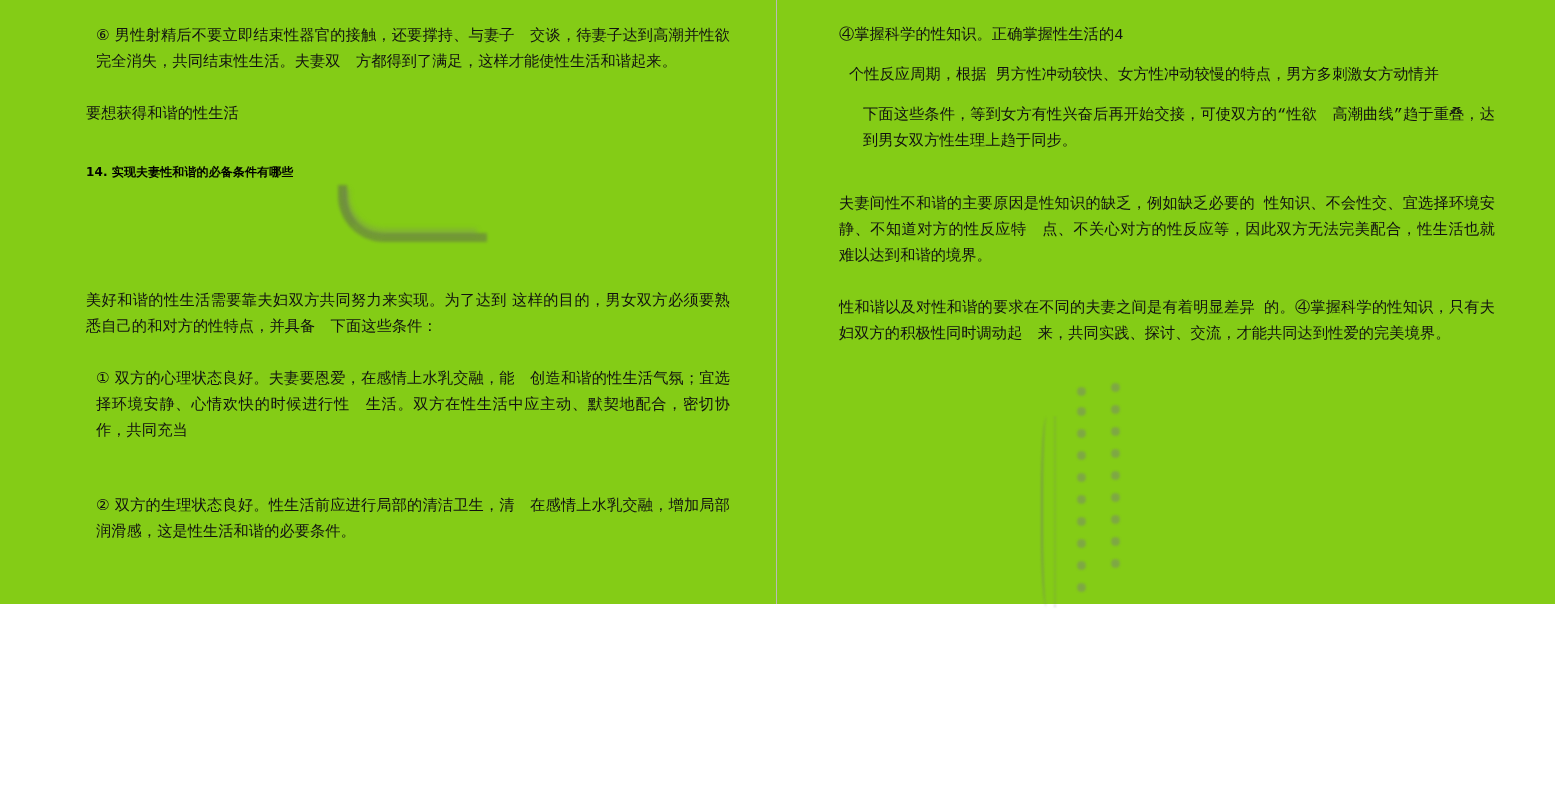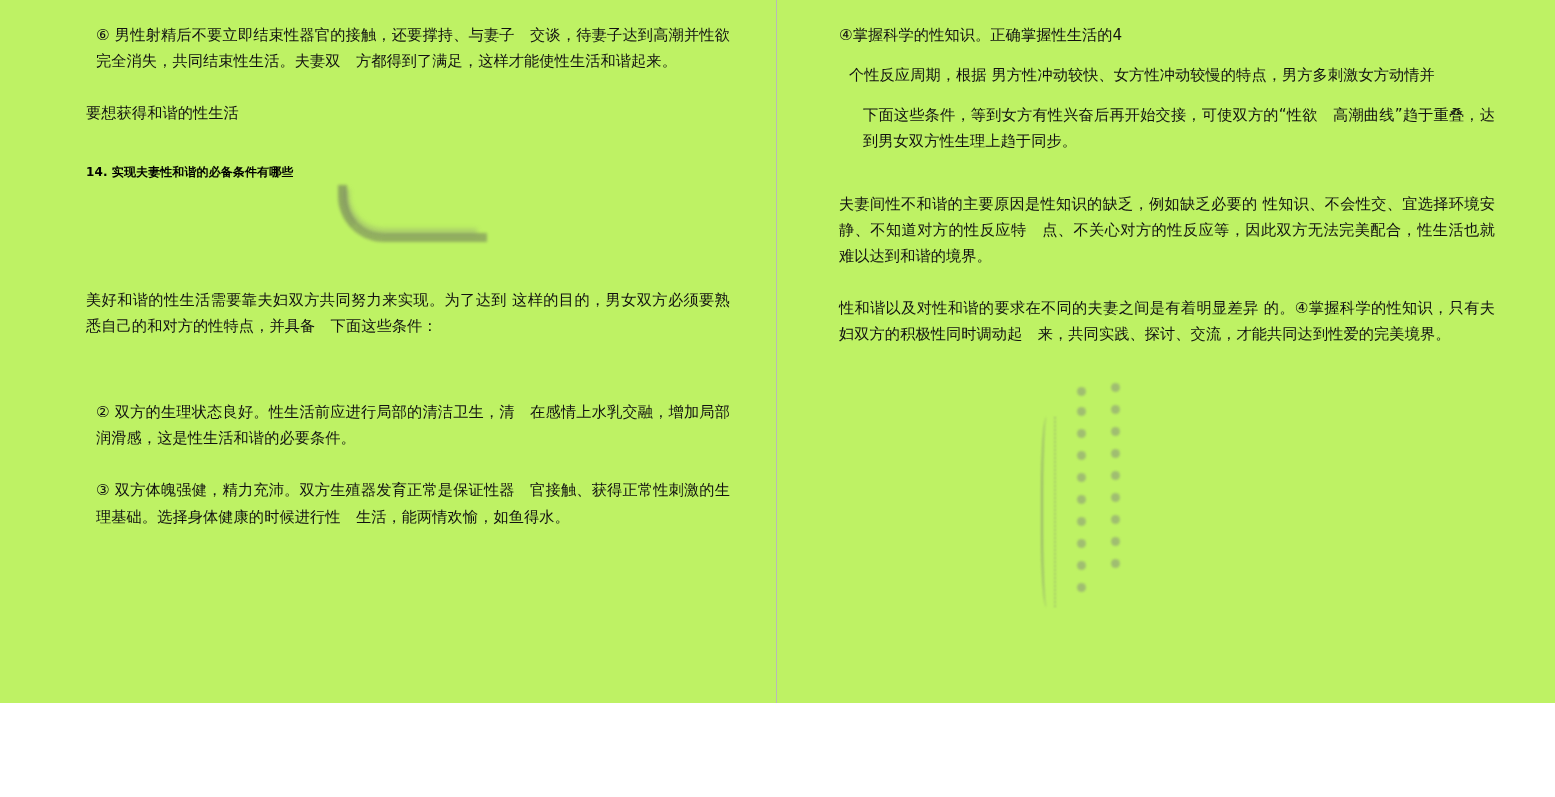--- a/index.html
+++ b/index.html
@@ -17,29 +17,30 @@
   .page-spread {
     position: relative;
     width: 1555px;
     height: 797px;
     display: flex;
     flex-direction: row;
   }
   .page {
     position: relative;
     box-sizing: border-box;
-    height: 703px;
-    background: #bef264;
+    height: 604px;
+    background: #84cc16;
   }
   .page-left {
     width: 777px;
     border-right: 1px solid #b9b9b9;
   }
   .page-right {
     width: 778px;
+    font-family: Liberation Mono, monospace;
   }
   .col-inner-left {
     padding: 22px 46px 0 86px;
   }
   .col-inner-right {
     padding: 22px 60px 0 62px;
   }
   p {
     margin: 0;
     font-size: 15.2px;
@@ -157,31 +158,31 @@
         <div class="smudge-arc"></div>
         <div class="smudge-arc2"></div>
       </div>
 
       <div class="gap-lg"></div>
 
       <p class="para-block">美好和谐的性生活需要靠夫妇双方共同努力来实现。为了达到 这样的目的，男女双方必须要熟悉自己的和对方的性特点，并具备　下面这些条件：</p>
 
       <div class="gap-sm"></div>
 
+      <p class="para-block hang">① 双方的心理状态良好。夫妻要恩爱，在感情上水乳交融，能　创造和谐的性生活气氛；宜选择环境安静、心情欢快的时候进行性　生活。双方在性生活中应主动、默契地配合，密切协作，共同充当</p>
 
       <div class="gap-sm"></div>
 
 
       <div class="gap-md"></div>
 
       <p class="para-block hang">② 双方的生理状态良好。性生活前应进行局部的清洁卫生，清　在感情上水乳交融，增加局部润滑感，这是性生活和谐的必要条件。</p>
 
       <div class="gap-sm"></div>
 
-      <p class="para-block hang">③ 双方体魄强健，精力充沛。双方生殖器发育正常是保证性器　官接触、获得正常性刺激的生理基础。选择身体健康的时候进行性　生活，能两情欢愉，如鱼得水。</p>
 
     </div>
   </div>
 
   <div class="page page-right">
     <div class="col-inner-right">
 
       <p class="para-block">④掌握科学的性知识。正确掌握性生活的4</p>
 
       <p class="para-block hang">个性反应周期，根据 男方性冲动较快、女方性冲动较慢的特点，男方多刺激女方动情并</p>

